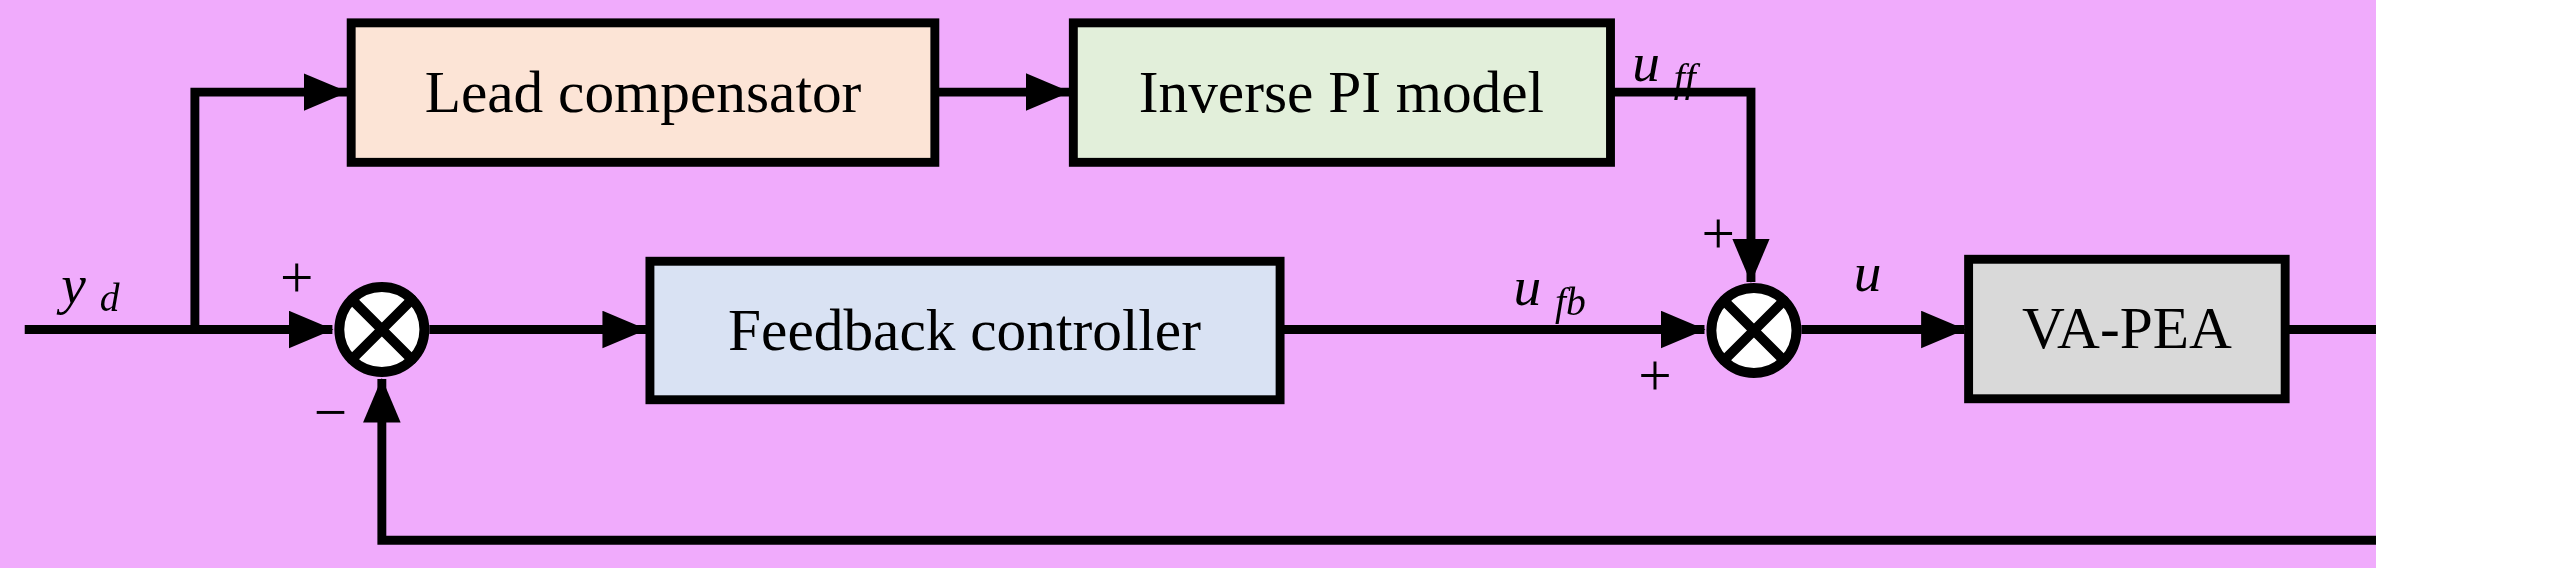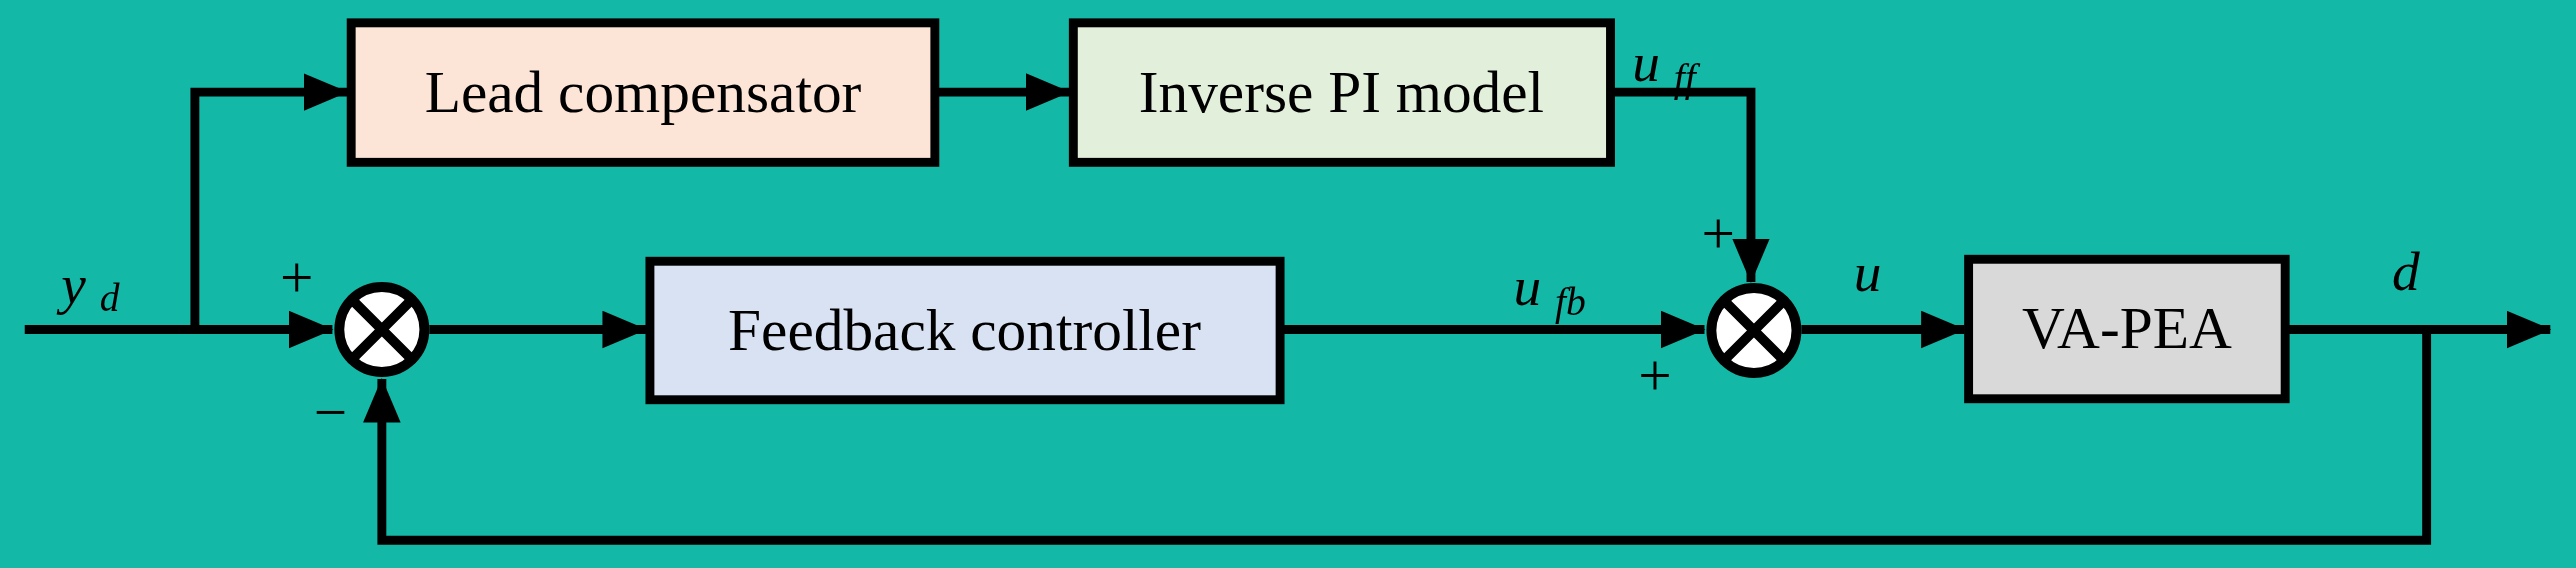--- a/index.html
+++ b/index.html
@@ -1,24 +1,24 @@
 <!DOCTYPE html>
 <html><head>
 <meta charset="utf-8">
 <style>
   html, body {
     margin: 0;
     padding: 0;
     background: #ffffff;
   }
   .stage {
-    width: 2576px;
+    width: 2376px;
     height: 569px;
     position: relative;
-    background: #14b8a6;
+    background: #f0abfc;
     overflow: hidden;
   }
   svg { display: block; }
   .wire {
     stroke: #000000;
     stroke-width: 9;
     fill: none;
     stroke-linejoin: miter;
   }
   .block-rect {

